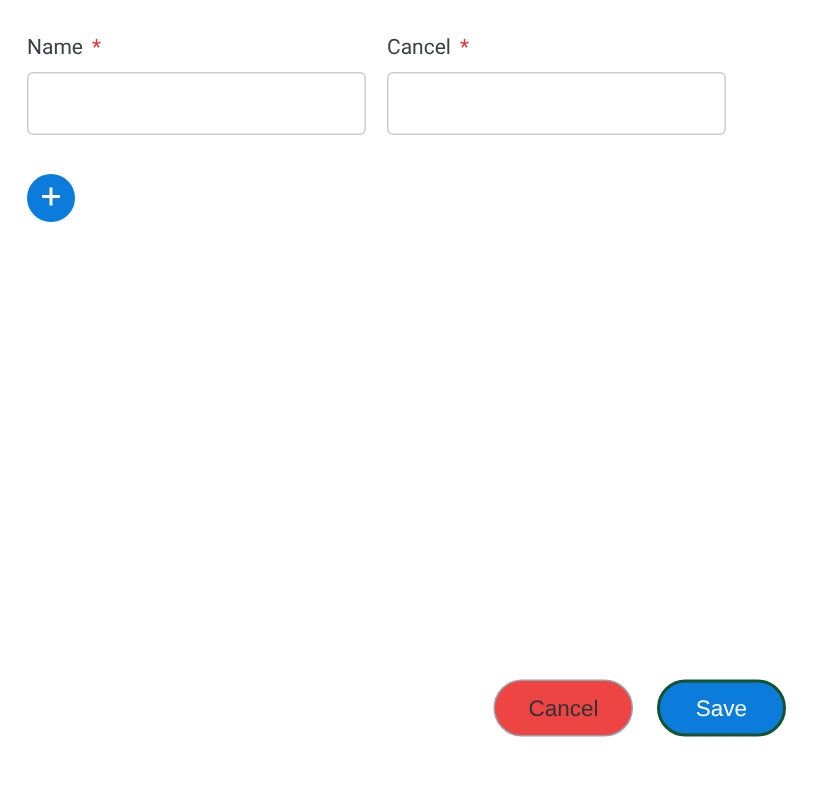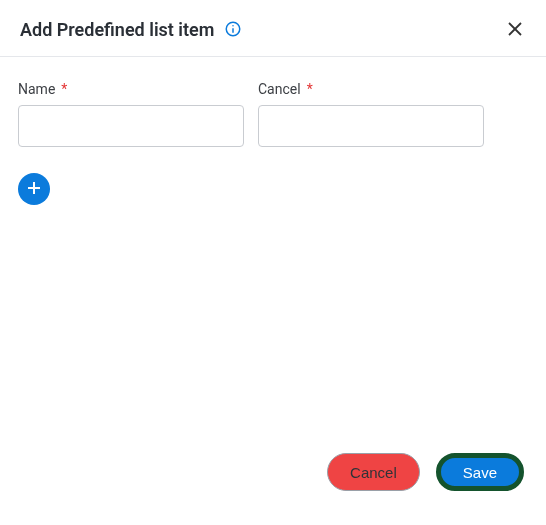--- a/index.html
+++ b/index.html
@@ -120,54 +120,30 @@
     cursor: pointer;
     padding: 0 22px;
   }
   .btn-secondary {
     background: #ef4444;
     border: 1px solid #9aa0a8;
     color: #2f3338;
   }
   .btn-primary {
     background: #0b7bdc;
-    border: 5px solid #14532d;
+    border: 2px solid #14532d;
     color: #ffffff;
     font-weight: 500;
   }
 </style>
 </head>
 <body>
 
 <div class="dialog">
 
-  <div class="header">
-    <h1 class="title">Add Predefined list item</h1>
-
-    <span class="info-icon-wrap">
-      <span class="info-icon">
-        <svg width="18" height="18" viewBox="0 0 24 24" fill="none" stroke="#0b7bdc" stroke-width="2">
-          <circle cx="12" cy="12" r="9"></circle>
-          <line x1="12" y1="11" x2="12" y2="17"></line>
-          <circle cx="12" cy="7.5" r="1" fill="#0b7bdc" stroke="none"></circle>
-        </svg>
-      </span>
-    </span>
-
-    <span class="close-wrap">
-      <button class="close-btn">
-        <span>
-          <svg width="14" height="14" viewBox="0 0 14 14" stroke="#333" stroke-width="1.8">
-            <line x1="1" y1="1" x2="13" y2="13"></line>
-            <line x1="13" y1="1" x2="1" y2="13"></line>
-          </svg>
-        </span>
-      </button>
-    </span>
-  </div>
 
   <div class="body">
     <div class="row">
 
       <div class="field">
         <div class="label-row">
           <span class="label">Name</span>
           <span class="req">*</span>
         </div>
         <input type="text" class="text-input" value="" style="">

